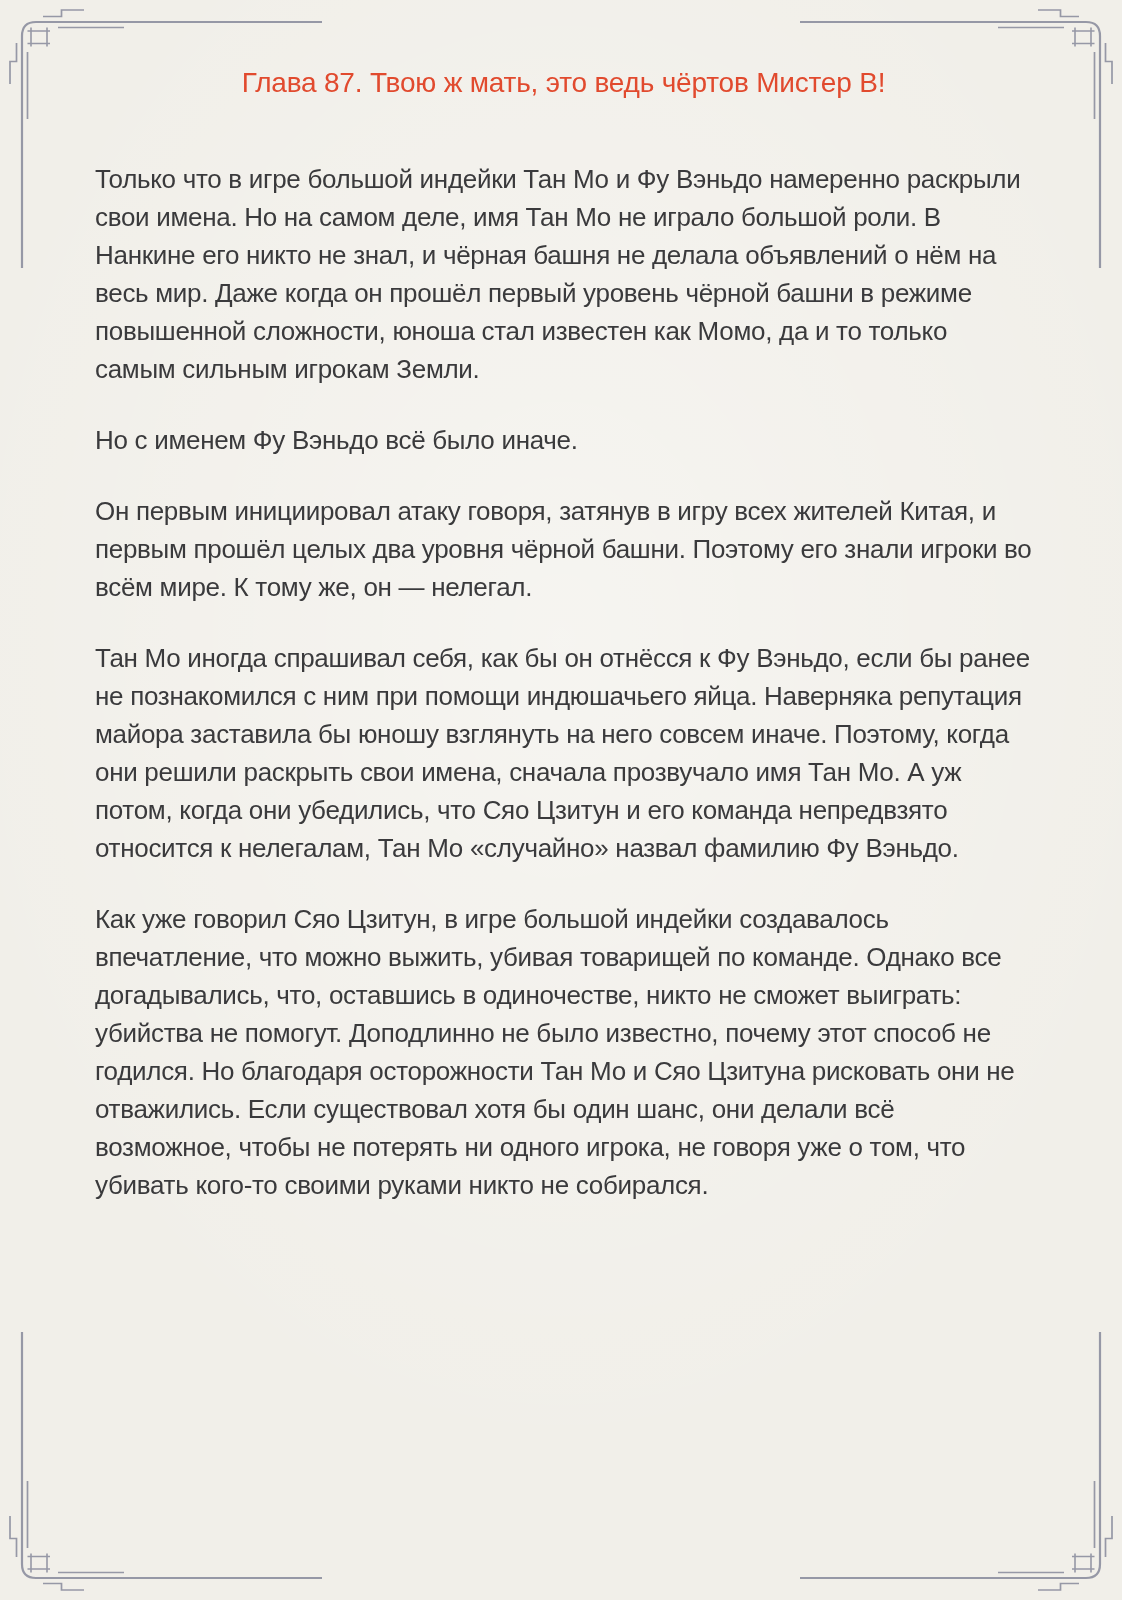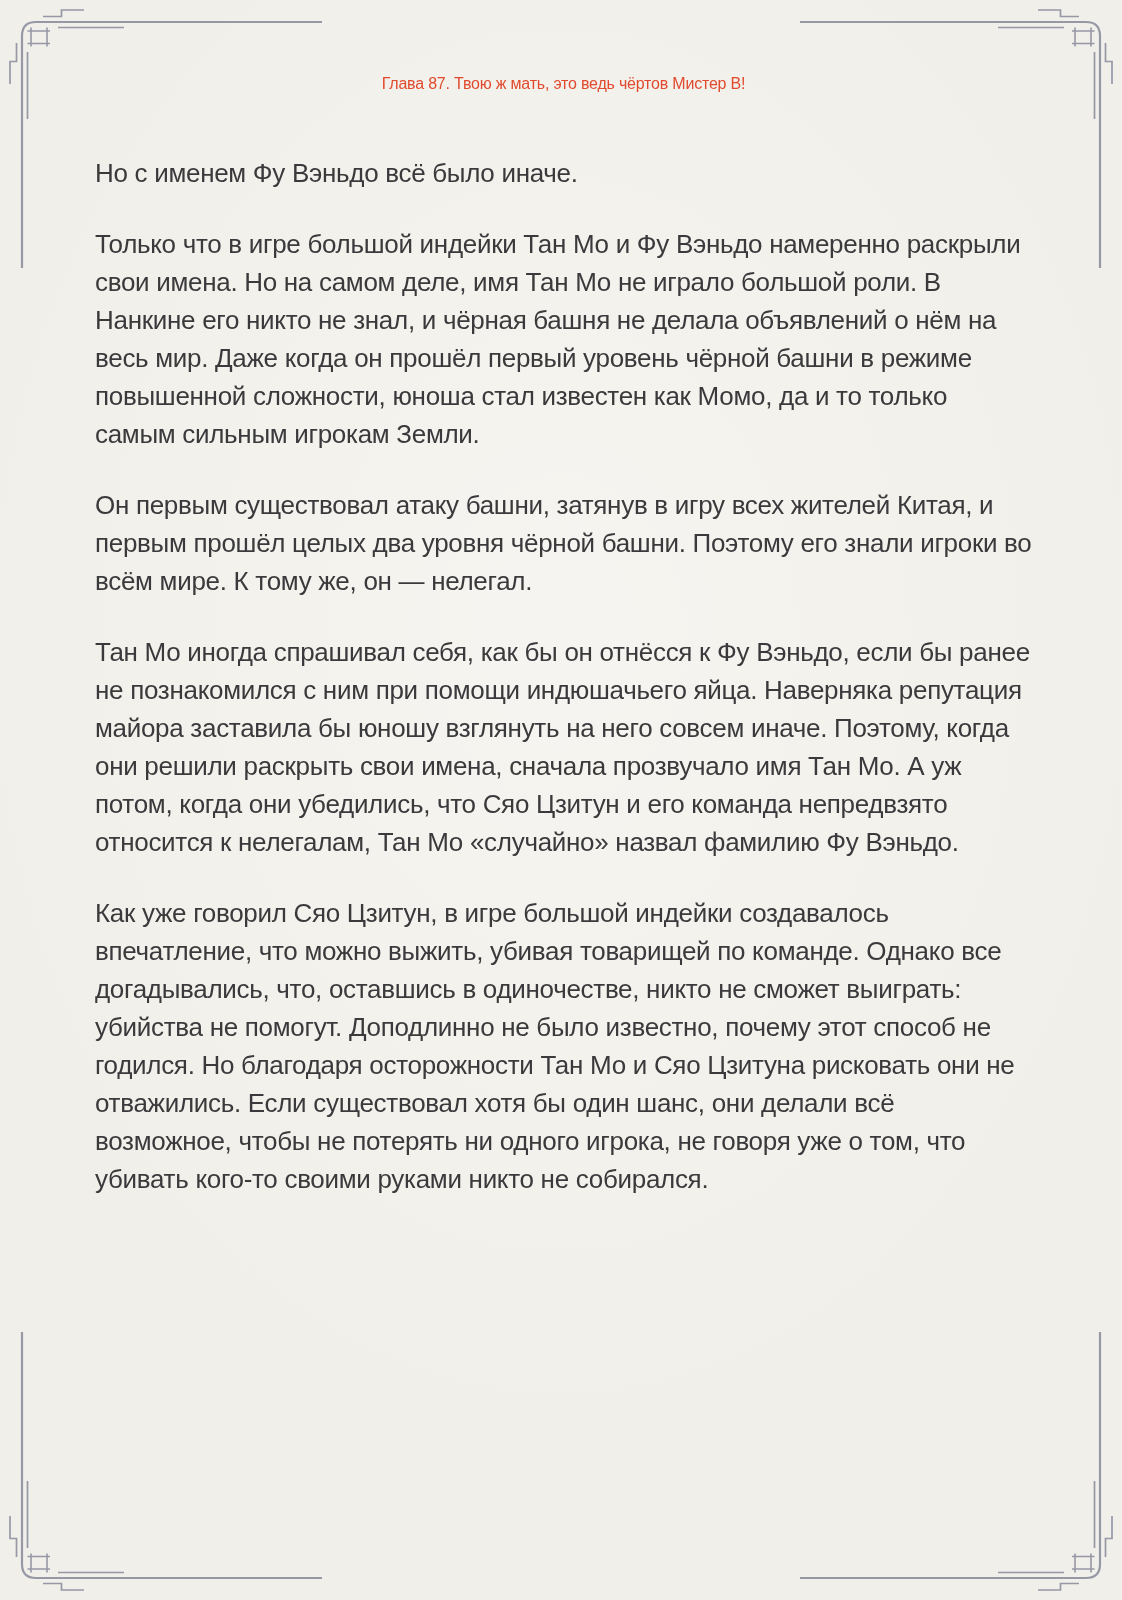--- a/index.html
+++ b/index.html
@@ -38,23 +38,23 @@
   .corner.bl { bottom: 0; left: 0; transform: scaleY(-1); }
   .corner.br { bottom: 0; right: 0; transform: scale(-1,-1); }
 
   .content {
     position: absolute;
     left: 95px;
     top: 0;
     width: 937px;
   }
   .chapter-title {
-    margin: 12px;
+    margin: 4px;
     padding-top: 63px;
-    font-size: 16px;
+    font-size: 28px;
     font-weight: 400;
     letter-spacing: -0.2px;
     text-align: center;
     color: var(--title);
   }
   .paragraphs {
     margin-top: 61px;
   }
   .paragraphs p {
     margin: 0 0 33px 0;
@@ -107,21 +107,21 @@
       <path d="M 16.5 43 L 16.5 61.5 L 10 61.5 L 10 84" stroke="var(--frame)" stroke-width="1.7"></path>
       <path d="M 58 27.5 L 124 27.5" stroke="var(--frame)" stroke-width="1.7"></path>
       <path d="M 27.5 52 L 27.5 119" stroke="var(--frame)" stroke-width="1.7"></path>
       <path d="M 27.5 31 L 50 31 M 27.5 43.5 L 50 43.5 M 31 27.5 L 31 46.5 M 47 27.5 L 47 46.5" stroke="var(--frame)" stroke-width="1.6"></path>
     </svg>
   </div>
 
   <div class="content">
     <h1 class="chapter-title">Глава 87. Твою ж мать, это ведь чёртов Мистер В!</h1>
     <div class="paragraphs">
+      <p>Только что в игре большой индейки Тан Мо и Фу Вэньдо намеренно раскрыли свои имена. Но на самом деле, имя Тан Мо не играло большой роли. В Нанкине его никто не знал, и чёрная башня не делала объявлений о нём на весь мир. Даже когда он прошёл первый уровень чёрной башни в режиме повышенной сложности, юноша стал известен как Момо, да и то только самым сильным игрокам Земли.</p>
       <p>Но с именем Фу Вэньдо всё было иначе.</p>
-      <p>Только что в игре большой индейки Тан Мо и Фу Вэньдо намеренно раскрыли свои имена. Но на самом деле, имя Тан Мо не играло большой роли. В Нанкине его никто не знал, и чёрная башня не делала объявлений о нём на весь мир. Даже когда он прошёл первый уровень чёрной башни в режиме повышенной сложности, юноша стал известен как Момо, да и то только самым сильным игрокам Земли.</p>
-      <p>Он первым существовал атаку башни, затянув в игру всех жителей Китая, и первым прошёл целых два уровня чёрной башни. Поэтому его знали игроки во всём мире. К тому же, он — нелегал.</p>
+      <p>Он первым инициировал атаку говоря, затянув в игру всех жителей Китая, и первым прошёл целых два уровня чёрной башни. Поэтому его знали игроки во всём мире. К тому же, он — нелегал.</p>
       <p>Тан Мо иногда спрашивал себя, как бы он отнёсся к Фу Вэньдо, если бы ранее не познакомился с ним при помощи индюшачьего яйца. Наверняка репутация майора заставила бы юношу взглянуть на него совсем иначе. Поэтому, когда они решили раскрыть свои имена, сначала прозвучало имя Тан Мо. А уж потом, когда они убедились, что Сяо Цзитун и его команда непредвзято относится к нелегалам, Тан Мо «случайно» назвал фамилию Фу Вэньдо.</p>
       <p>Как уже говорил Сяо Цзитун, в игре большой индейки создавалось впечатление, что можно выжить, убивая товарищей по команде. Однако все догадывались, что, оставшись в одиночестве, никто не сможет выиграть: убийства не помогут. Доподлинно не было известно, почему этот способ не годился. Но благодаря осторожности Тан Мо и Сяо Цзитуна рисковать они не отважились. Если существовал хотя бы один шанс, они делали всё возможное, чтобы не потерять ни одного игрока, не говоря уже о том, что убивать кого-то своими руками никто не собирался.</p>
     </div>
   </div>
 
 </div>
 
 </body></html>

